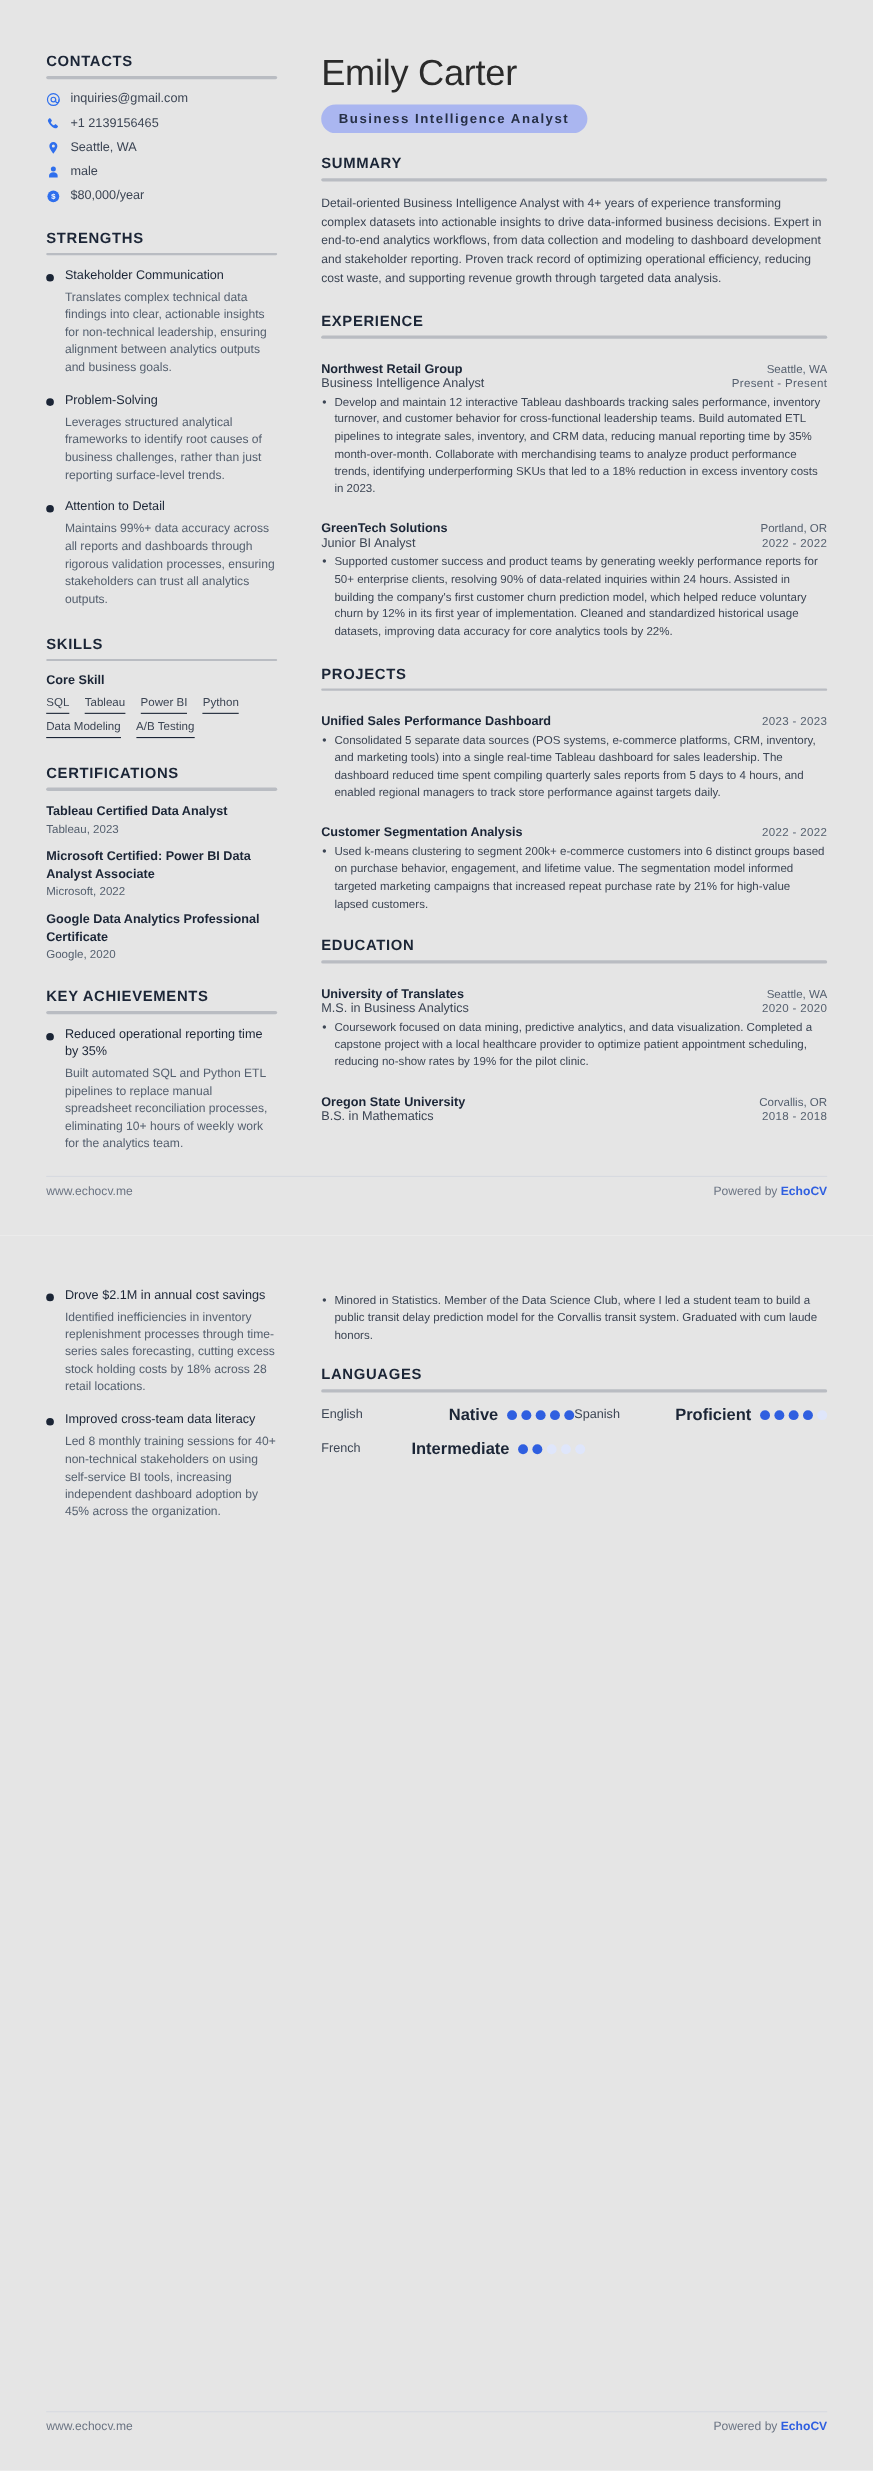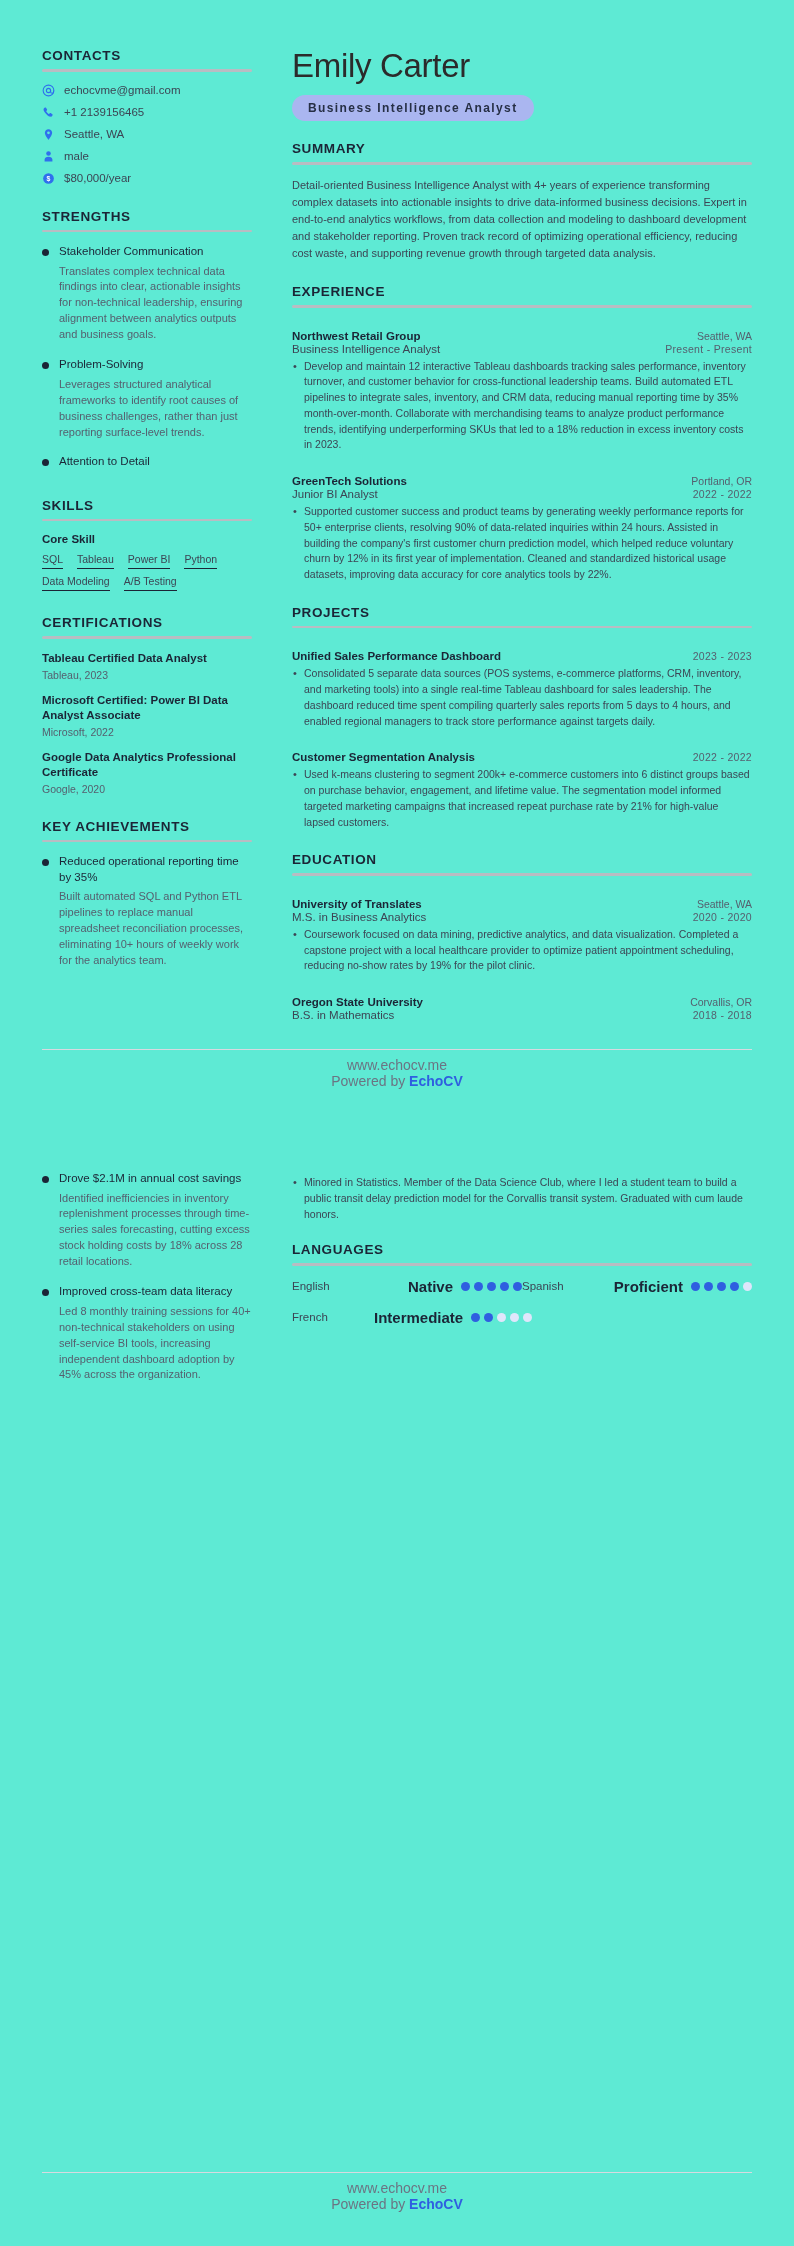--- a/index.html
+++ b/index.html
@@ -7,21 +7,21 @@
     width: 794px;
     background: #ffffff;
     font-family: "Liberation Sans", sans-serif;
     color: #2d3748;
     -webkit-font-smoothing: antialiased;
   }
   .page {
     position: relative;
     width: 794px;
     min-height: 1123px;
-    background: #5eead4;
+    background: #e5e5e5;
     padding: 48px 42px 0 42px;
   }
   .page.second { min-height: 1123px; }
   .cols { display: flex; align-items: flex-start; }
   .col-left { width: 232px; flex: 0 0 232px; padding-right: 22px; }
   .col-right { flex: 1 1 auto; padding-left: 18px; }
 
   
   .sec-title {
     font-size: 13.5px;
@@ -240,23 +240,22 @@
   }
   .footer-rule {
     height: 1px;
     background: #d7dae0;
     margin-bottom: 7px;
   }
   .footer-row {
     display: flex;
     justify-content: space-between;
     align-items: center;
-    font-size: 14px;
+    font-size: 11px;
     color: #6b7483;
-    flex-direction: column;
   }
   .footer-brand { font-weight: normal; }
   .footer-brand b { color: #2f5fe0; font-weight: bold; }
   .gap-spacer { height: 18px; }
 </style>
 </head>
 <body>
 
 <div class="page">
   <div class="cols">
@@ -268,21 +267,21 @@
         <div class="sec-rule"></div>
 
         <div class="contact-row">
           <span class="cicon">
             <svg viewBox="0 0 16 16" fill="none" stroke="currentColor" stroke-width="1.3">
                 <circle cx="8" cy="8" r="6.6"></circle>
                 <circle cx="8" cy="8" r="2.6"></circle>
                 <path d="M10.6 8v1.6a1.8 1.8 0 0 0 3.6 0V8"></path>
               </svg>
           </span>
-          <span>echocvme@gmail.com</span>
+          <span>inquiries@gmail.com</span>
         </div>
 
         <div class="contact-row">
           <span class="cicon">
             <svg viewBox="0 0 16 16" fill="currentColor">
                 <path d="M3.2 2.2c.5-.5 1.3-.5 1.7.1l1.2 1.6c.3.4.3 1 0 1.4l-.7.8c-.2.2-.2.5-.1.7.6 1.2 1.7 2.3 2.9 2.9.2.1.5.1.7-.1l.8-.7c.4-.3 1-.3 1.4 0l1.6 1.2c.6.4.6 1.2.1 1.7l-.7.7c-.6.6-1.5.8-2.3.5C7.7 13 3 8.3 2 5.2c-.3-.8-.1-1.7.5-2.3z"></path>
               </svg>
           </span>
           <span>+1 2139156465</span>
         </div>
@@ -332,20 +331,21 @@
           <span class="bullet-dot"></span>
           <div class="bullet-body">
             <div class="bullet-head">Problem-Solving</div>
             <div class="bullet-desc">Leverages structured analytical frameworks to identify root causes of business challenges, rather than just reporting surface-level trends.</div>
           </div>
         </div>
         <div class="bullet-item">
           <span class="bullet-dot"></span>
           <div class="bullet-body">
             <div class="bullet-head">Attention to Detail</div>
+            <div class="bullet-desc">Maintains 99%+ data accuracy across all reports and dashboards through rigorous validation processes, ensuring stakeholders can trust all analytics outputs.</div>
           </div>
         </div>
       </div>
 
       <div class="sec">
         <div class="sec-title">SKILLS</div>
         <div class="sec-rule"></div>
         <div class="skill-group-label">Core Skill</div>
         <div class="skill-tags">
           <span class="skill-tag">SQL</span>

